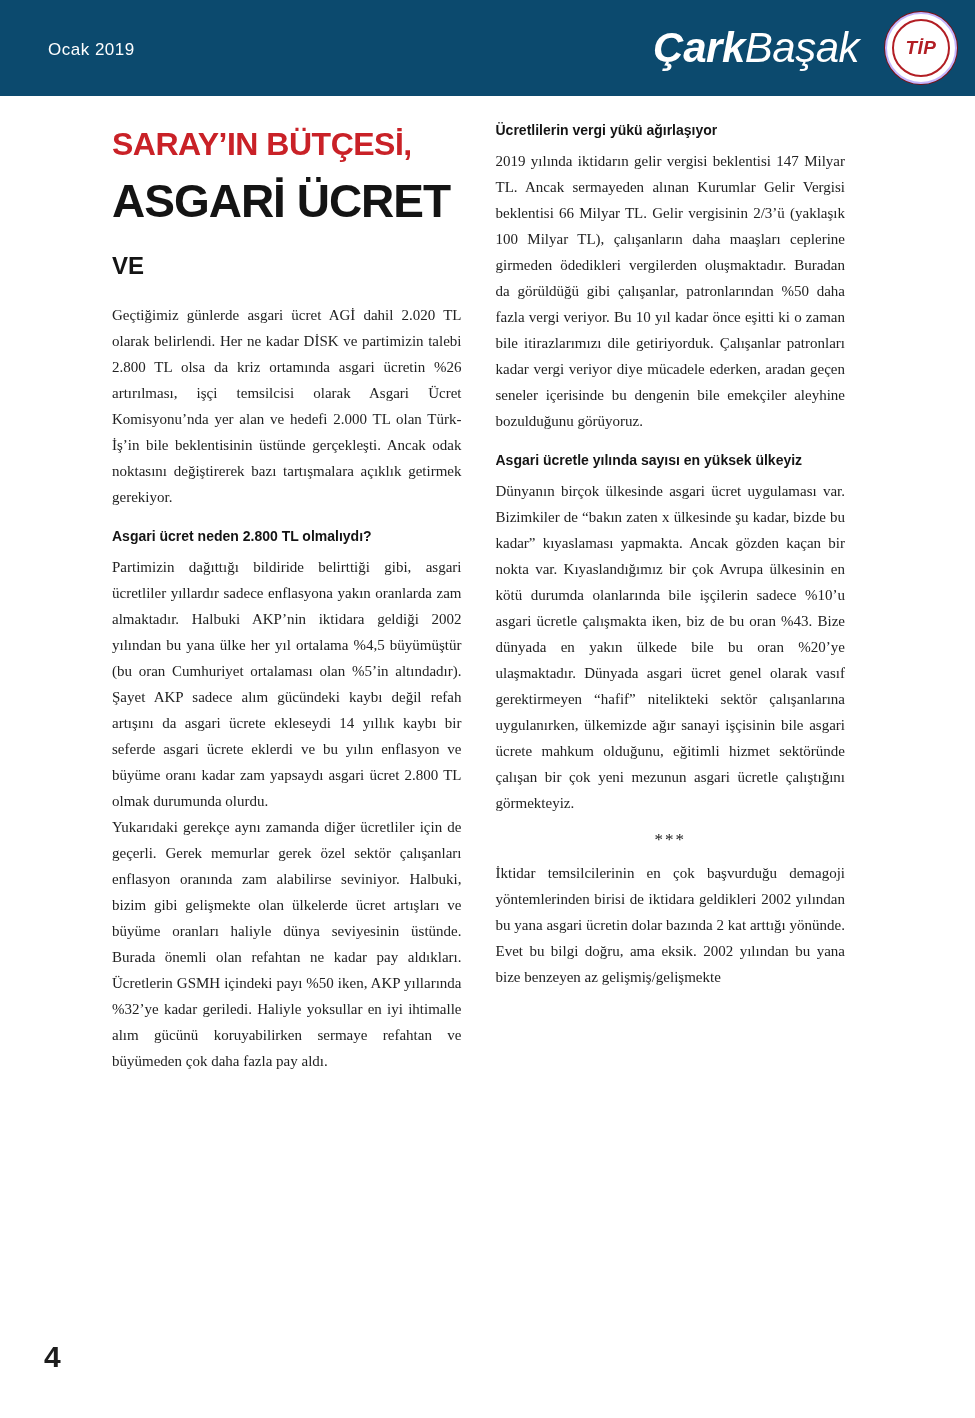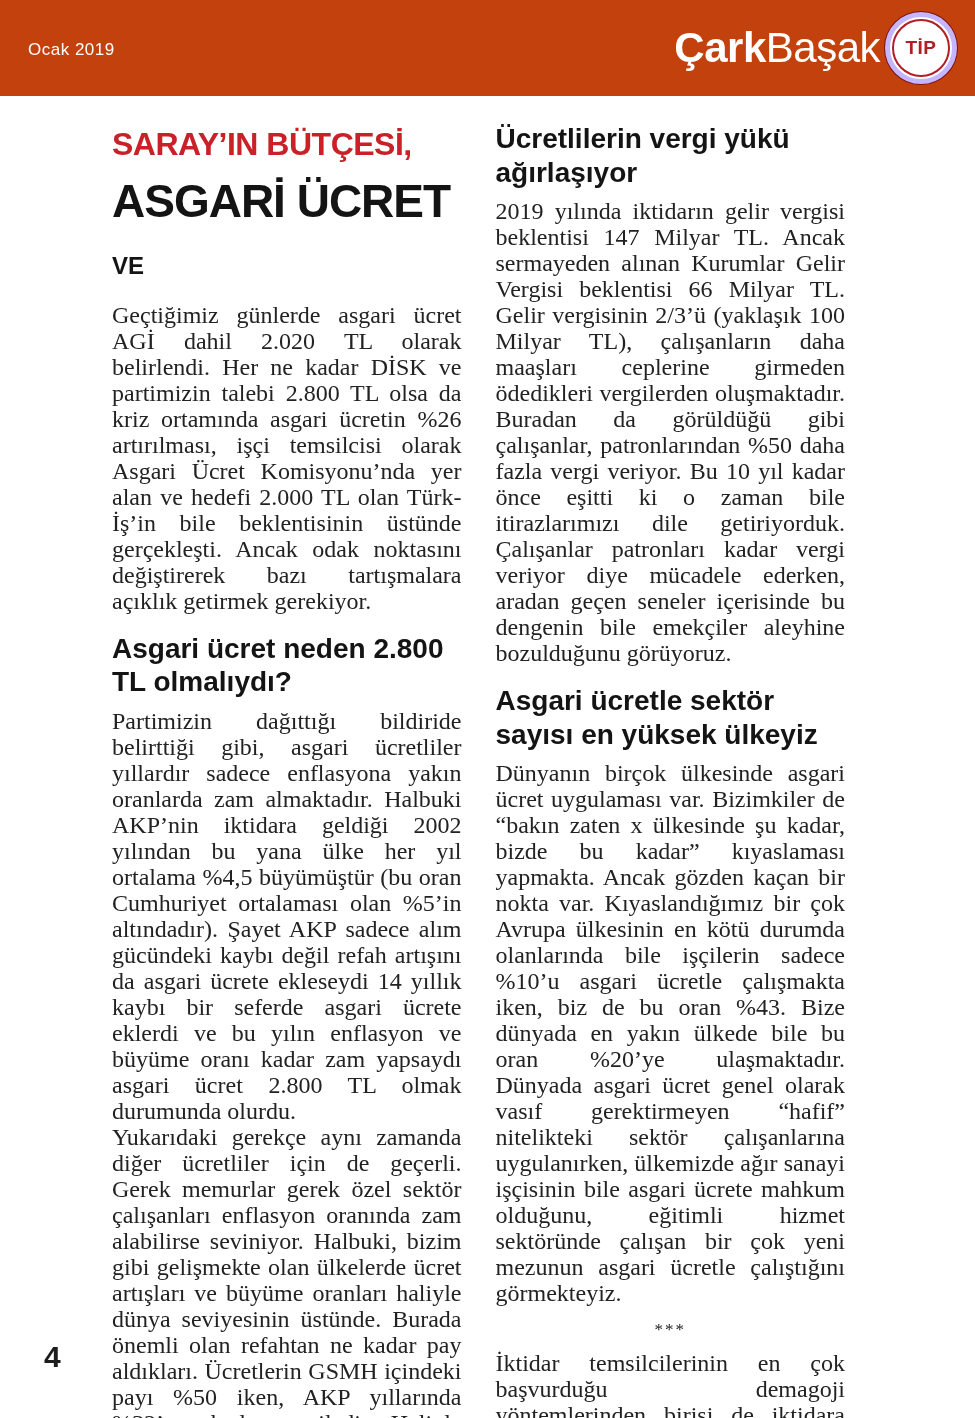--- a/index.html
+++ b/index.html
@@ -7,46 +7,46 @@
   body {
     background:#ffffff;
     font-family:"Liberation Serif", serif;
     color:#1d1d1d;
     position:relative;
     overflow:hidden;
   }
   
   .masthead {
     position:absolute; top:0; left:0; right:0; height:96px;
-    background:#c2410c;
+    background:#0c4a6e;
     display:flex; align-items:center; justify-content:space-between;
-    padding:0 18px 0 28px;
+    padding:0 18px 0 48px;
   }
   .issue-date {
     color:#ffffff;
     font-family:"Liberation Sans", sans-serif;
     font-size:17px;
     letter-spacing:.5px;
     align-self:flex-start;
     margin-top:40px;
   }
-  .brand { display:flex; align-items:center; gap:5px; }
+  .brand { display:flex; align-items:center; gap:26px;font-style:italic; }
   .brand-text {
     color:#ffffff;
     font-family:"Liberation Sans", sans-serif;
     font-size:42px;
     line-height:1;
     letter-spacing:-0.5px;
   }
   .brand-text b { font-weight:700; }
   .brand-text .light { font-weight:400; }
   .tip-logo {
     width:72px; height:72px; border-radius:50%;
     background:#ffffff;
-    border:5px solid #c4b5fd;
+    border:2px solid #c4b5fd;
     display:flex; align-items:center; justify-content:center;
     box-shadow:0 0 0 1px #7c1114;
   }
   .tip-logo-inner {
     width:58px; height:58px; border-radius:50%;
     border:2px solid #b21e24;
     display:flex; align-items:center; justify-content:center;
     font-family:"Liberation Sans", sans-serif;
     font-weight:700; font-size:19px; color:#b21e24;
     letter-spacing:.5px;
@@ -72,27 +72,27 @@
     color:#141414;
     font-size:46px;
     line-height:1.25;
     letter-spacing:-1px;
     margin:6px 0 14px 0;
   }
   .big-title .small-ve { font-size:24px; letter-spacing:0; }
   .subhead {
     font-family:"Liberation Sans", sans-serif;
     font-weight:700;
-    font-size:28px;
+    font-size:14px;
     line-height:1.2;
     color:#141414;
     margin:18px 0 9px 0;
   }
   .para {
-    font-size:24px;
+    font-size:15px;
     line-height:26px;
     text-align:justify;
     color:#222222;
   }
   .separator {
     text-align:center;
     font-size:17px;
     letter-spacing:2px;
     margin:14px 0 10px 0;
     color:#222222;
@@ -134,21 +134,21 @@
     <h3 class="subhead">Asgari ücret neden 2.800 TL olmalıydı?</h3>
     <p class="para">Partimizin dağıttığı bildiride belirttiği gibi, asgari ücretliler yıllardır sadece enflasyona yakın oranlarda zam almaktadır. Halbuki AKP’nin iktidara geldiği 2002 yılından bu yana ülke her yıl ortalama %4,5 büyümüştür (bu oran Cumhuriyet ortalaması olan %5’in altındadır). Şayet AKP sadece alım gücündeki kaybı değil refah artışını da asgari ücrete ekleseydi 14 yıllık kaybı bir seferde asgari ücrete eklerdi ve bu yılın enflasyon ve büyüme oranı kadar zam yapsaydı asgari ücret 2.800 TL olmak durumunda olurdu.</p>
 
     <p class="para">Yukarıdaki gerekçe aynı zamanda diğer ücretliler için de geçerli. Gerek memurlar gerek özel sektör çalışanları enflasyon oranında zam alabilirse seviniyor. Halbuki, bizim gibi gelişmekte olan ülkelerde ücret artışları ve büyüme oranları haliyle dünya seviyesinin üstünde. Burada önemli olan refahtan ne kadar pay aldıkları. Ücretlerin GSMH içindeki payı %50 iken, AKP yıllarında %32’ye kadar geriledi. Haliyle yoksullar en iyi ihtimalle alım gücünü koruyabilirken sermaye refahtan ve büyümeden çok daha fazla pay aldı.</p>
   </div>
 
   <div class="col">
     <h3 class="subhead" style="margin-top:0;">Ücretlilerin vergi yükü ağırlaşıyor</h3>
     <p class="para">2019 yılında iktidarın gelir vergisi beklentisi 147 Milyar TL. Ancak sermayeden alınan Kurumlar Gelir Vergisi beklentisi 66 Milyar TL. Gelir vergisinin 2/3’ü (yaklaşık 100 Milyar TL), çalışanların daha maaşları ceplerine girmeden ödedikleri vergilerden oluşmaktadır. Buradan da görüldüğü gibi çalışanlar, patronlarından %50 daha fazla vergi veriyor. Bu 10 yıl kadar önce eşitti ki o zaman bile itirazlarımızı dile getiriyorduk. Çalışanlar patronları kadar vergi veriyor diye mücadele ederken, aradan geçen seneler içerisinde bu dengenin bile emekçiler aleyhine bozulduğunu görüyoruz.</p>
 
-    <h3 class="subhead">Asgari ücretle sektör sayısı en yüksek ülkeyiz</h3>
+    <h3 class="subhead">Asgari ücretle yılında sayısı en yüksek ülkeyiz</h3>
     <p class="para">Dünyanın birçok ülkesinde asgari ücret uygulaması var. Bizimkiler de “bakın zaten x ülkesinde şu kadar, bizde bu kadar” kıyaslaması yapmakta. Ancak gözden kaçan bir nokta var. Kıyaslandığımız bir çok Avrupa ülkesinin en kötü durumda olanlarında bile işçilerin sadece %10’u asgari ücretle çalışmakta iken, biz de bu oran %43. Bize dünyada en yakın ülkede bile bu oran %20’ye ulaşmaktadır. Dünyada asgari ücret genel olarak vasıf gerektirmeyen “hafif” nitelikteki sektör çalışanlarına uygulanırken, ülkemizde ağır sanayi işçisinin bile asgari ücrete mahkum olduğunu, eğitimli hizmet sektöründe çalışan bir çok yeni mezunun asgari ücretle çalıştığını görmekteyiz.</p>
 
     <div class="separator">***</div>
 
 
     <p class="para">İktidar temsilcilerinin en çok başvurduğu demagoji yöntemlerinden birisi de iktidara geldikleri 2002 yılından bu yana asgari ücretin dolar bazında 2 kat arttığı yönünde. Evet bu bilgi doğru, ama eksik. 2002 yılından bu yana bize benzeyen az gelişmiş/gelişmekte</p>
   </div>
 
 </main>
 

